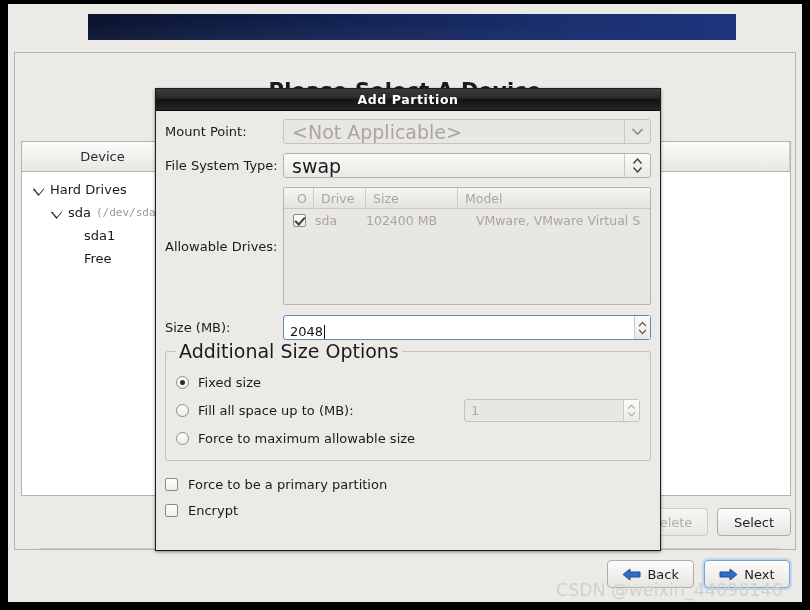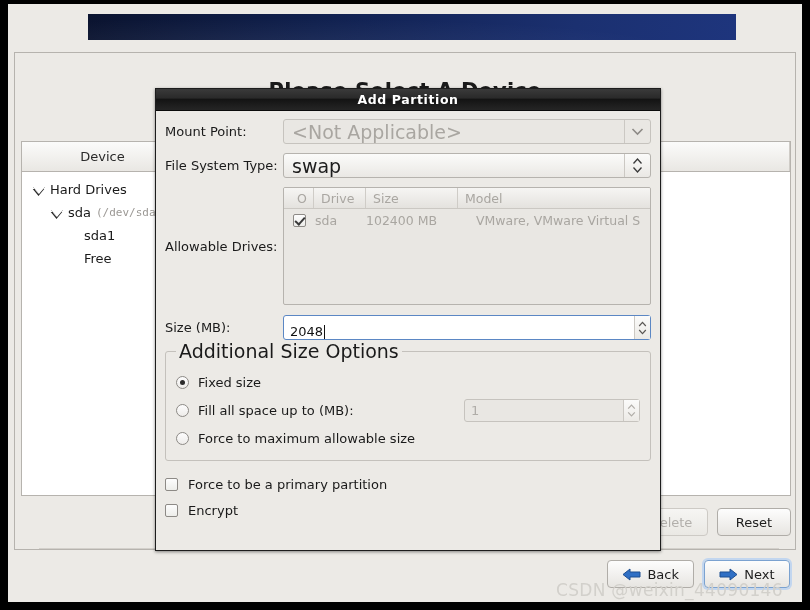--- a/index.html
+++ b/index.html
@@ -290,21 +290,21 @@
 
           <div class="tree-row ind3">
             <span>Free</span>
           </div>
 
         </div>
       </div>
 
       <div class="btn-row">
         <div class="btn disabled">Delete</div>
-        <div class="btn">Reset</div>
+        <div class="btn">Select</div>
       </div>
 
       <div class="sep-line"></div>
     </div>
 
     <div class="nav-row">
       <div class="btn wide">
         <span class="arrow">
           <svg width="19" height="13" viewBox="0 0 19 13">
               <path d="M8 1 L1 6.5 L8 12 L8 9 L18 9 L18 4 L8 4 Z" fill="#2f6fc4" stroke="#1d4e91" stroke-width="1"></path>

